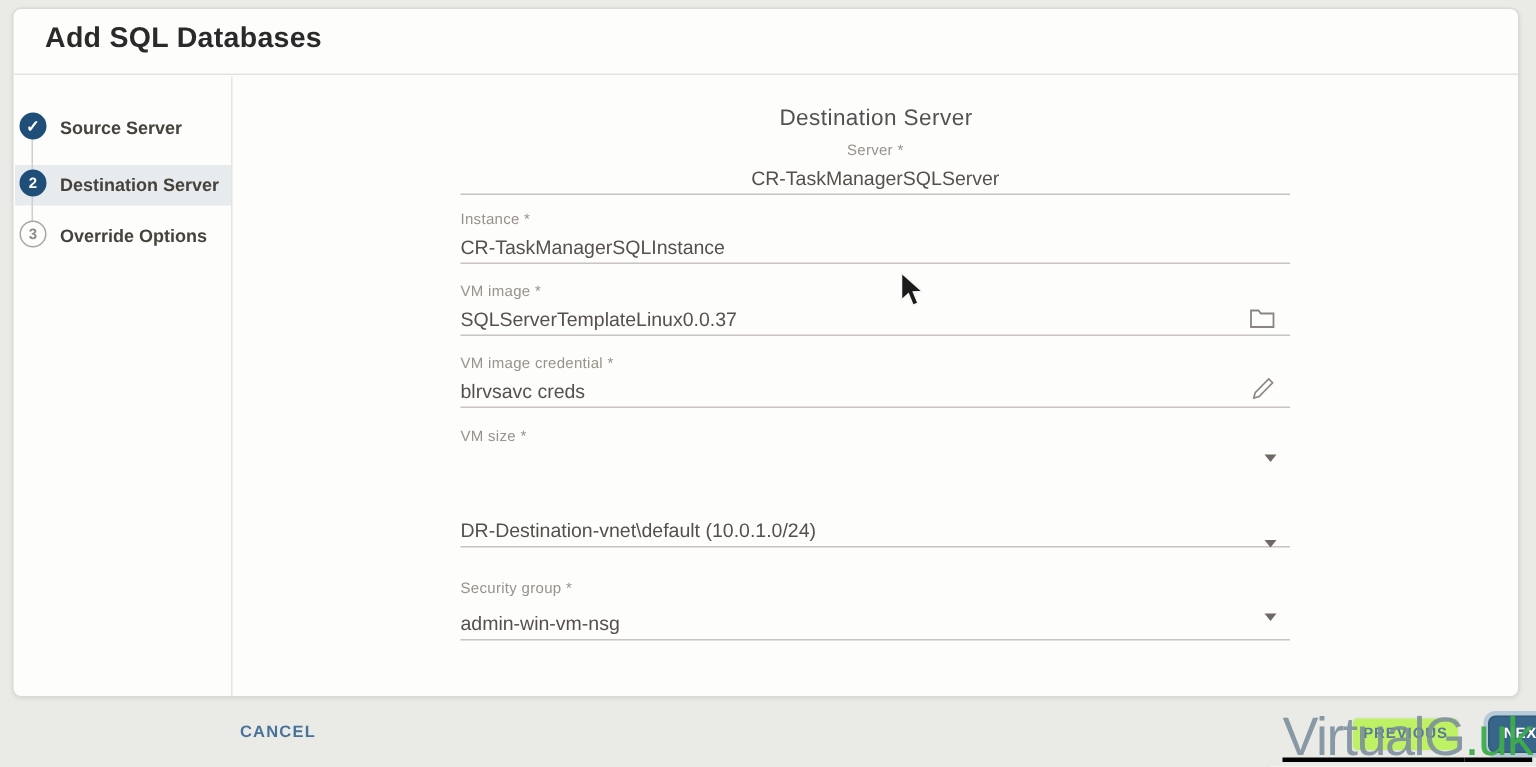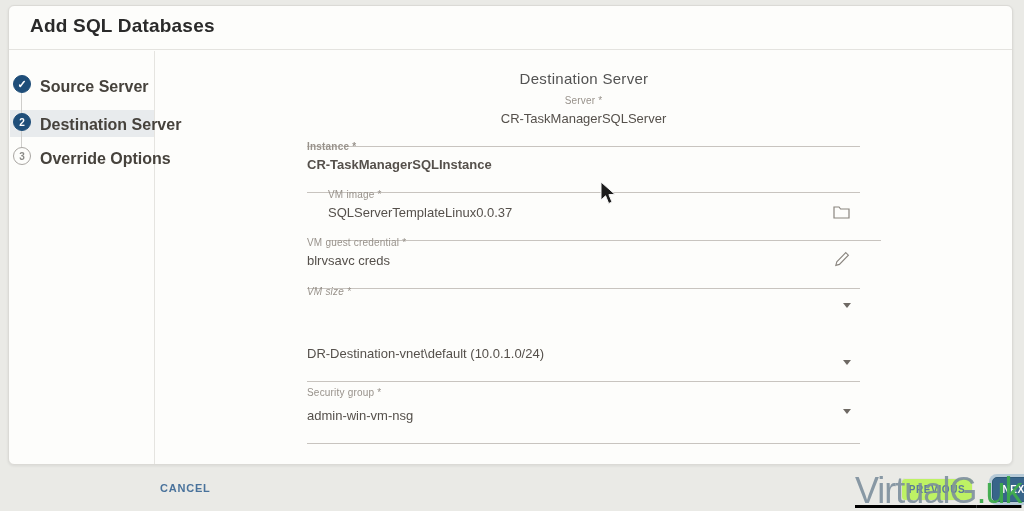--- a/index.html
+++ b/index.html
@@ -19,30 +19,30 @@
   
   .sidebar-divider { position:absolute; left:154px; top:51px; width:1px; height:413px; background:#e5e4e0; }
   .step-connector { position:absolute; left:21px; top:84px; width:1px; height:72px; background:#cfcecb; z-index:2; }
   .active-row { position:absolute; left:10px; top:110px; width:144px; height:27px; background:#e8ebed; z-index:1; }
   .step { position:absolute; left:13px; z-index:3; cursor:default; }
   .step-circle { position:absolute; width:18px; height:18px; border-radius:50%;
                  display:flex; align-items:center; justify-content:center;
                  font-size:10px; font-weight:700; }
   .step-circle.done, .step-circle.active { background:#1f4e79; color:#ffffff; border:1px solid #1f4e79; }
   .step-circle.todo { background:#fdfdfb; color:#8a8a86; border:1px solid #a9a6a2; }
-  .step-label { position:absolute; left:27px; top:3px; width:120px; font-size:16px; font-weight:600;
+  .step-label { position:absolute; left:27px; top:3px; width:120px; font-size:12px; font-weight:600;
                 color:#46423c; white-space:nowrap; }
   .check-glyph { font-size:11px; font-weight:700; }
 
   
   .form-heading { position:absolute; left:154px; top:70px; width:860px; text-align:center;
                   font-size:15px; color:#525252; letter-spacing:0.3px; }
   .field { position:absolute; left:307px; width:553px; }
   .flabel { font-size:10px; color:#98928b; line-height:12px; letter-spacing:0.2px; }
-  .fvalue { font-size:13px; color:#55504b; line-height:14px; margin-top:5px; padding-bottom:20px;
+  .fvalue { font-size:13px; color:#55504b; line-height:14px; margin-top:5px; padding-bottom:3px;
             border-bottom:1px solid #c8c4bf; white-space:nowrap; overflow:hidden; }
   .field.roomy .fvalue { margin-top:10px; }
 
   .icon-btn { position:absolute; z-index:4; cursor:pointer; background:none; border:none; padding:0; }
   .dd-arrow { width:0; height:0; border-left:4px solid transparent; border-right:4px solid transparent;
               border-top:5px solid #6e6963; }
 
   
   .cancel-btn { position:absolute; left:160px; top:482px; font-size:11px; font-weight:700;
                 color:#49729b; letter-spacing:0.8px; background:none; border:none; cursor:pointer;
@@ -99,46 +99,46 @@
     <div class="step-label">Override Options</div>
   </div>
 
   <div class="form-heading">Destination Server</div>
 
   <div class="field" style="top:95px;text-align:center;">
     <div class="flabel">Server *</div>
     <div class="fvalue">CR-TaskManagerSQLServer</div>
   </div>
 
-  <div class="field" style="top:141px;font-weight:bold;">
+  <div class="field" style="top:141px;">
     <div class="flabel">Instance *</div>
     <div class="fvalue">CR-TaskManagerSQLInstance</div>
   </div>
 
-  <div class="field" style="top:189px;margin-left:21px;">
+  <div class="field" style="top:189px;">
     <div class="flabel">VM image *</div>
     <div class="fvalue">SQLServerTemplateLinux0.0.37</div>
   </div>
   <button class="icon-btn" style="left:833px; top:205px;" aria-label="browse image">
     <svg width="17" height="14" viewBox="0 0 17 14">
       <path d="M1 2 h5 l1.6 2 H16 V13 H1 Z" fill="none" stroke="#8a857f" stroke-width="1.2"></path>
     </svg>
   </button>
 
   <div class="field" style="top:237px;">
-    <div class="flabel">VM guest credential *</div>
+    <div class="flabel">VM image credential *</div>
     <div class="fvalue">blrvsavc creds</div>
   </div>
   <button class="icon-btn" style="left:835px; top:251px;" aria-label="edit credential">
     <svg width="15" height="17" viewBox="0 0 15 17">
       <path d="M10.8 1.6 l2.6 2.6 -9 9.2 -3.6 1 1-3.6 z" fill="none" stroke="#8a857f" stroke-width="1.1"></path>
     </svg>
   </button>
 
-  <div class="field" style="top:286px;font-style:italic;">
+  <div class="field" style="top:286px;">
     <div class="flabel">VM size *</div>
   </div>
   <button class="icon-btn" style="left:843px; top:303px;" aria-label="vm size options">
     <div class="dd-arrow"></div>
   </button>
 
   <div class="field roomy" style="top:337px;">
     <div class="fvalue">DR-Destination-vnet\default (10.0.1.0/24)</div>
   </div>
   <button class="icon-btn" style="left:843px; top:360px;" aria-label="virtual network options">

